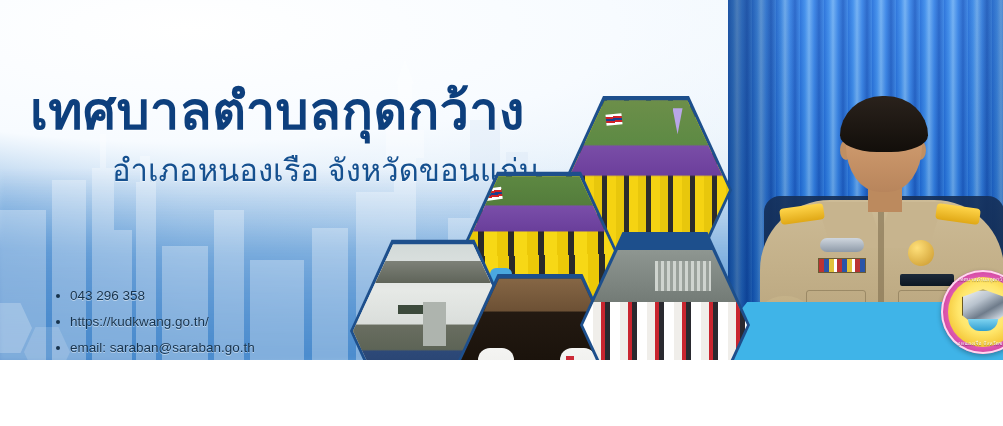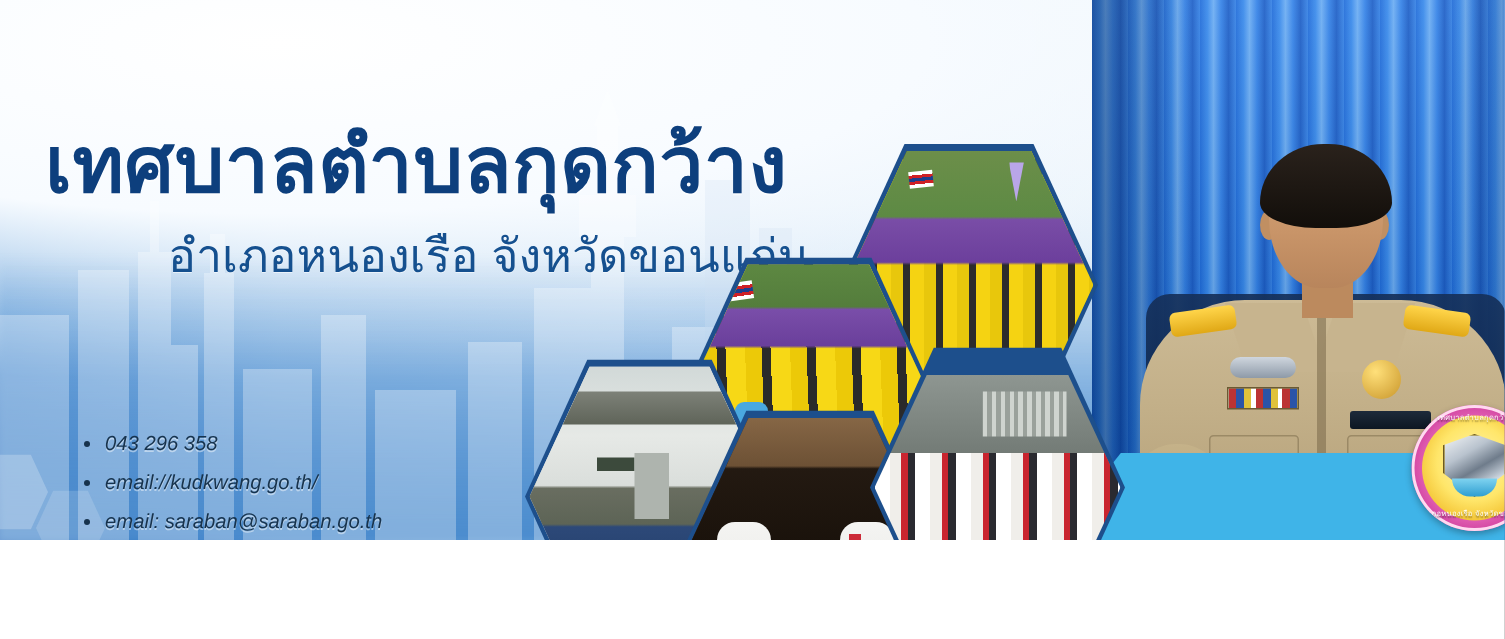--- a/index.html
+++ b/index.html
@@ -162,21 +162,21 @@
     white-space:nowrap;
   }
   .subheadline{
     position:absolute;left:112px;top:152px;
     font-size:31px;line-height:1.2;
     color:#15508f;font-weight:400;white-space:nowrap;
     text-shadow:0 1px 0 rgba(255,255,255,.55);
   }
   .contact{
     position:absolute;left:54px;top:288px;
-    list-style:none;margin:0;padding:0;font-style:italic;
+    list-style:none;margin:0;padding:0;
   }
   .contact li{
     position:relative;padding-left:16px;margin-bottom:9px;
     font-size:13.5px;color:#17334d;line-height:1.25;
     text-shadow:0 1px 0 rgba(255,255,255,.45);
   }
   .contact li::before{
     content:"";position:absolute;left:2px;top:6px;width:4px;height:4px;
     border-radius:50%;background:#17334d;
   }
@@ -430,21 +430,21 @@
   </div>
 
   <div class="bottom-ribbon-wide"></div>
   <div class="bottom-ribbon"></div>
 
   <div class="headline">เทศบาลตำบลกุดกว้าง</div>
   <div class="subheadline">อำเภอหนองเรือ จังหวัดขอนแก่น</div>
 
   <ul class="contact">
     <li>043 296 358</li>
-    <li>email://kudkwang.go.th/</li>
+    <li>https://kudkwang.go.th/</li>
     <li>email: saraban@saraban.go.th</li>
   </ul>
 
   <div class="hexwrap">
 
     <div class="hex" style="left:560px;top:92px;width:172px;height:196px;">
       <div class="inner">
           <div class="ph ph-yellow-top">
         <div class="flag"></div>
         <div class="pennant"></div>

